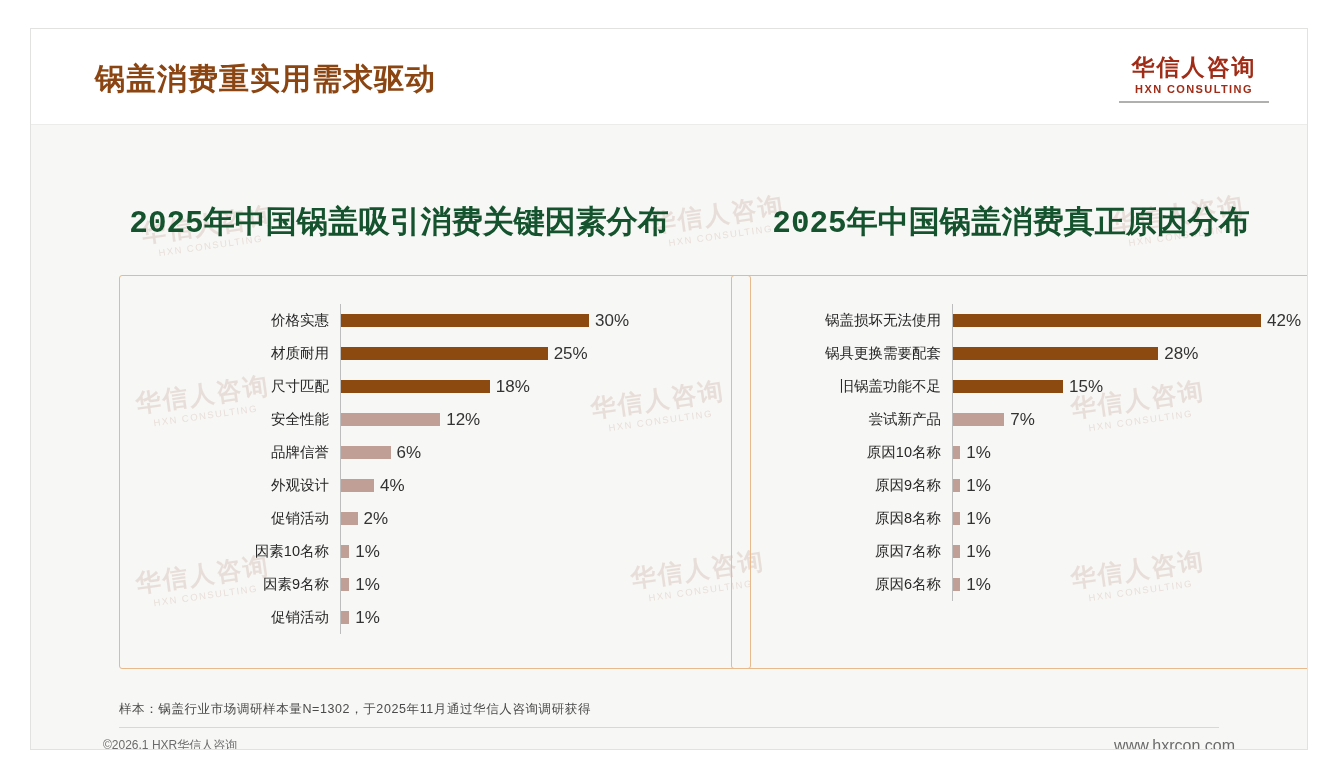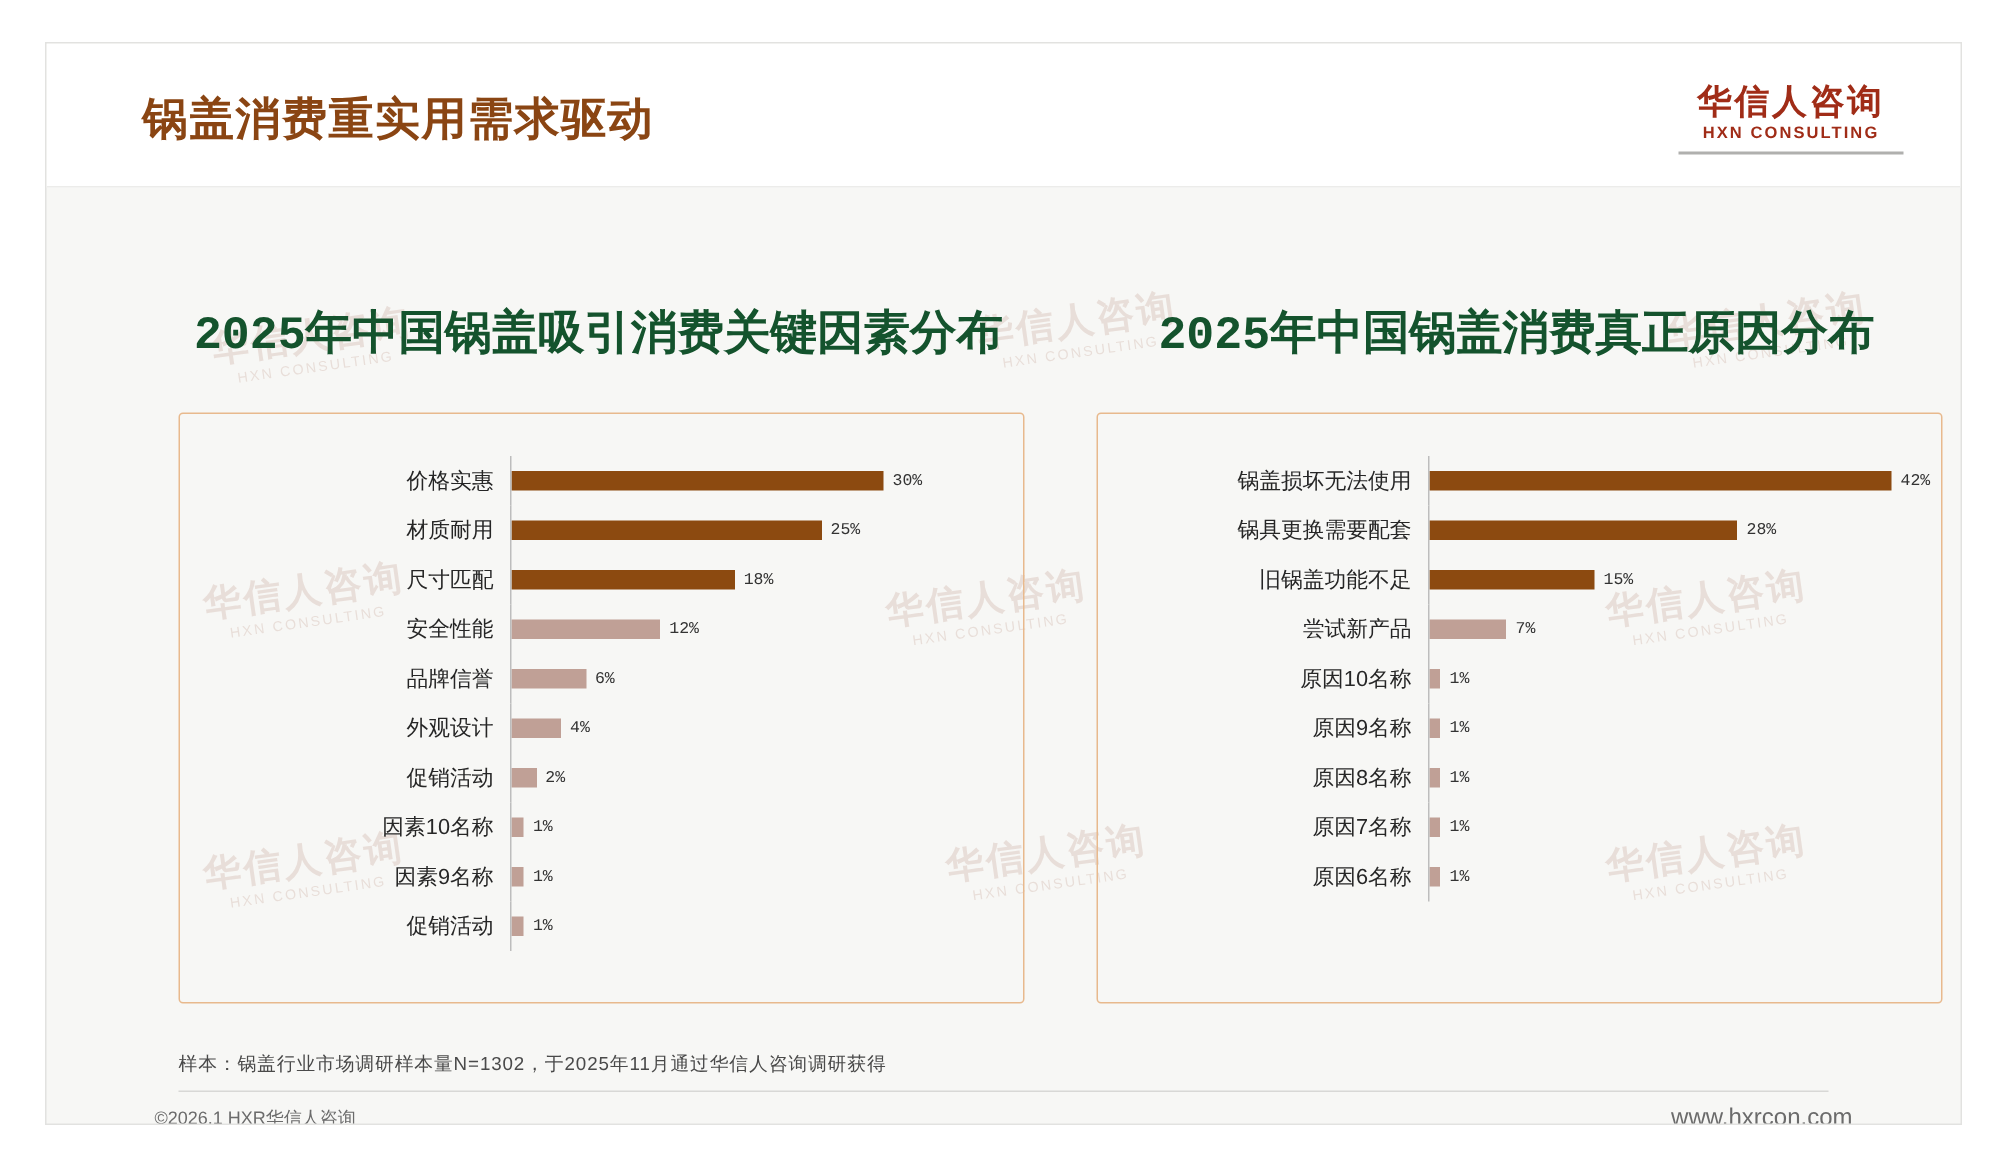--- a/index.html
+++ b/index.html
@@ -91,21 +91,21 @@
   }
   .wm .wm-en {
     font-size: 9.5px;
     letter-spacing: 1.5px;
     white-space: nowrap;
   }
   
   .panel {
     position: absolute;
     top: 246px;
-    width: 564px;
+    width: 632px;
     height: 394px;
     border: 1px solid #e8b98d;
     border-radius: 3px;
     background: transparent;
     box-sizing: border-box;
   }
   .panel.left { left: 88px; }
   .panel.right { left: 700px; }
   .panel-title {
     position: absolute;
@@ -158,23 +158,23 @@
     background: #bdbdbd;
   }
   .bar {
     height: 13px;
     background: #8c4a10;
     margin-left: 1px;
   }
   .bar.light { background: #c0a096; }
   .bar-value {
     margin-left: 6px;
-    font-size: 11px;
+    font-size: 17px;
     color: #333333;
-    font-family: Liberation Mono, monospace;
+    font-family: Liberation Sans, sans-serif;
     white-space: nowrap;
   }
   
   .footnote {
     position: absolute;
     left: 88px;
     top: 672px;
     width: 1100px;
     font-size: 12.5px;
     color: #4a4a4a;

